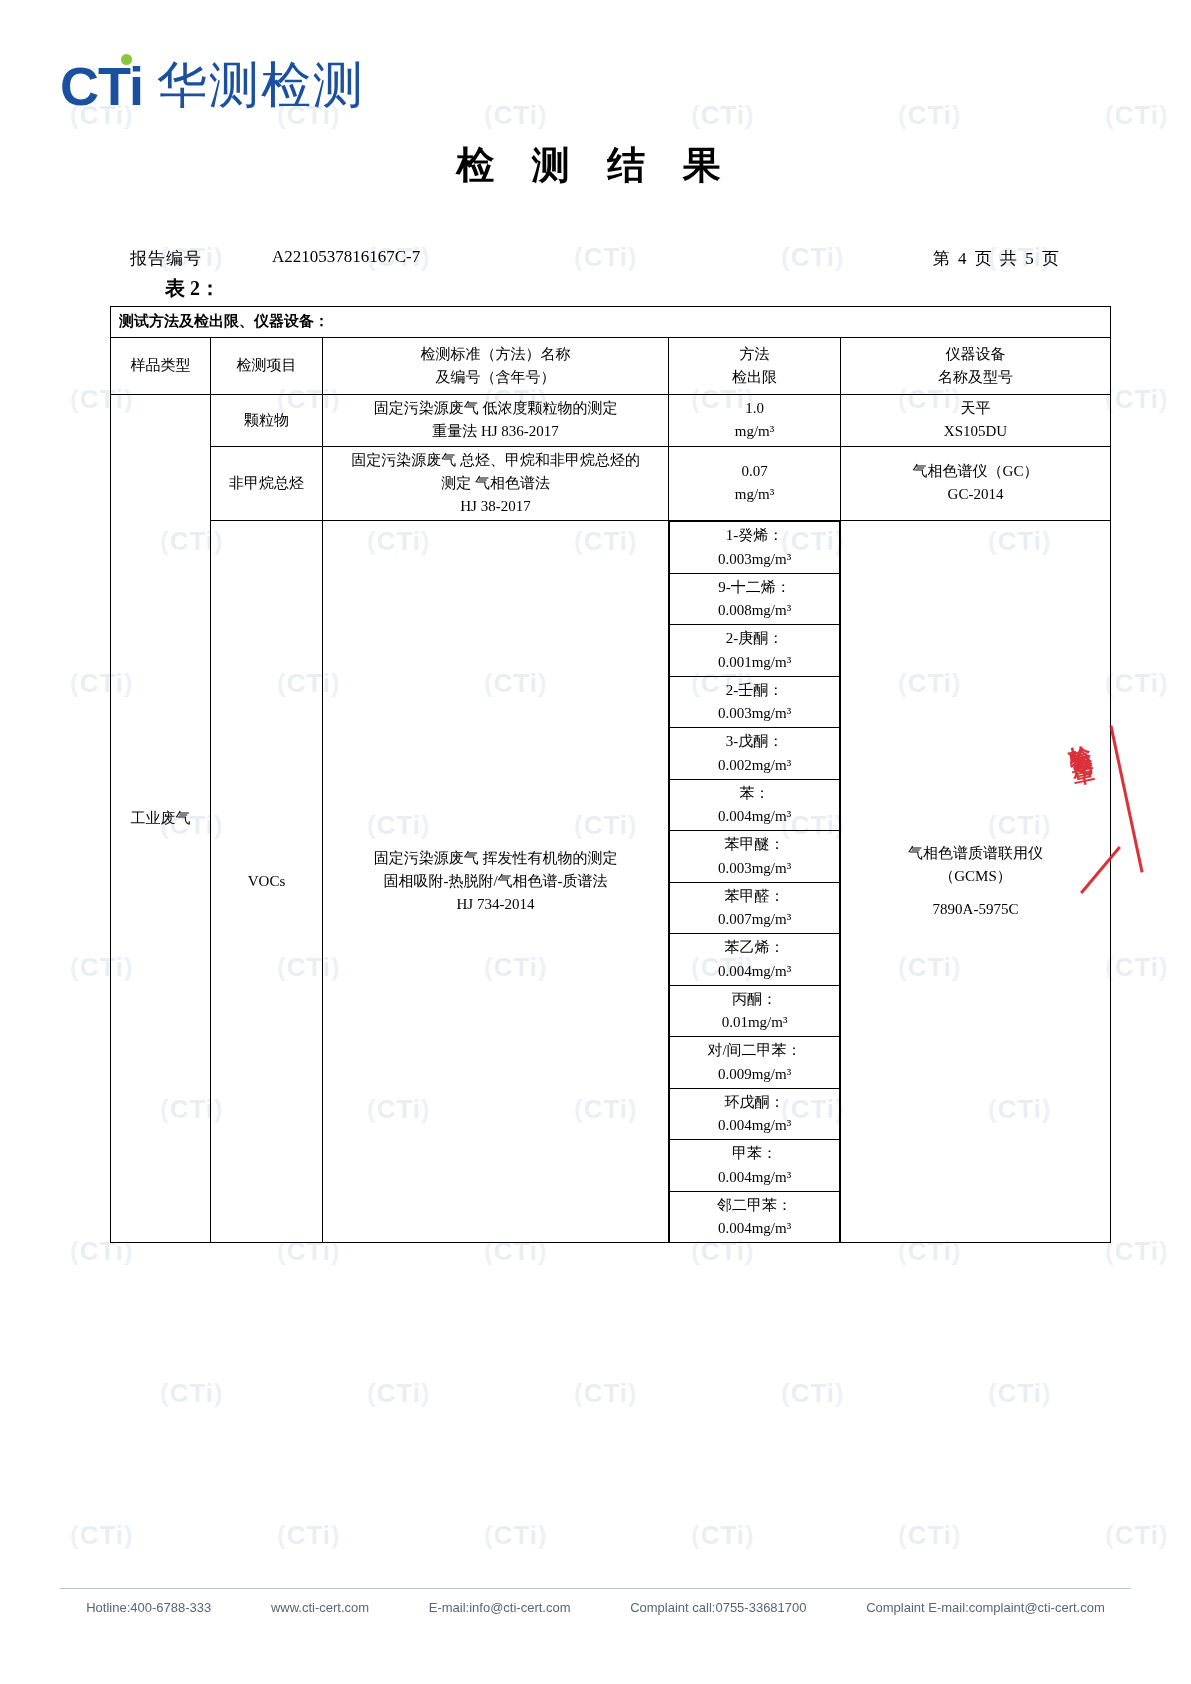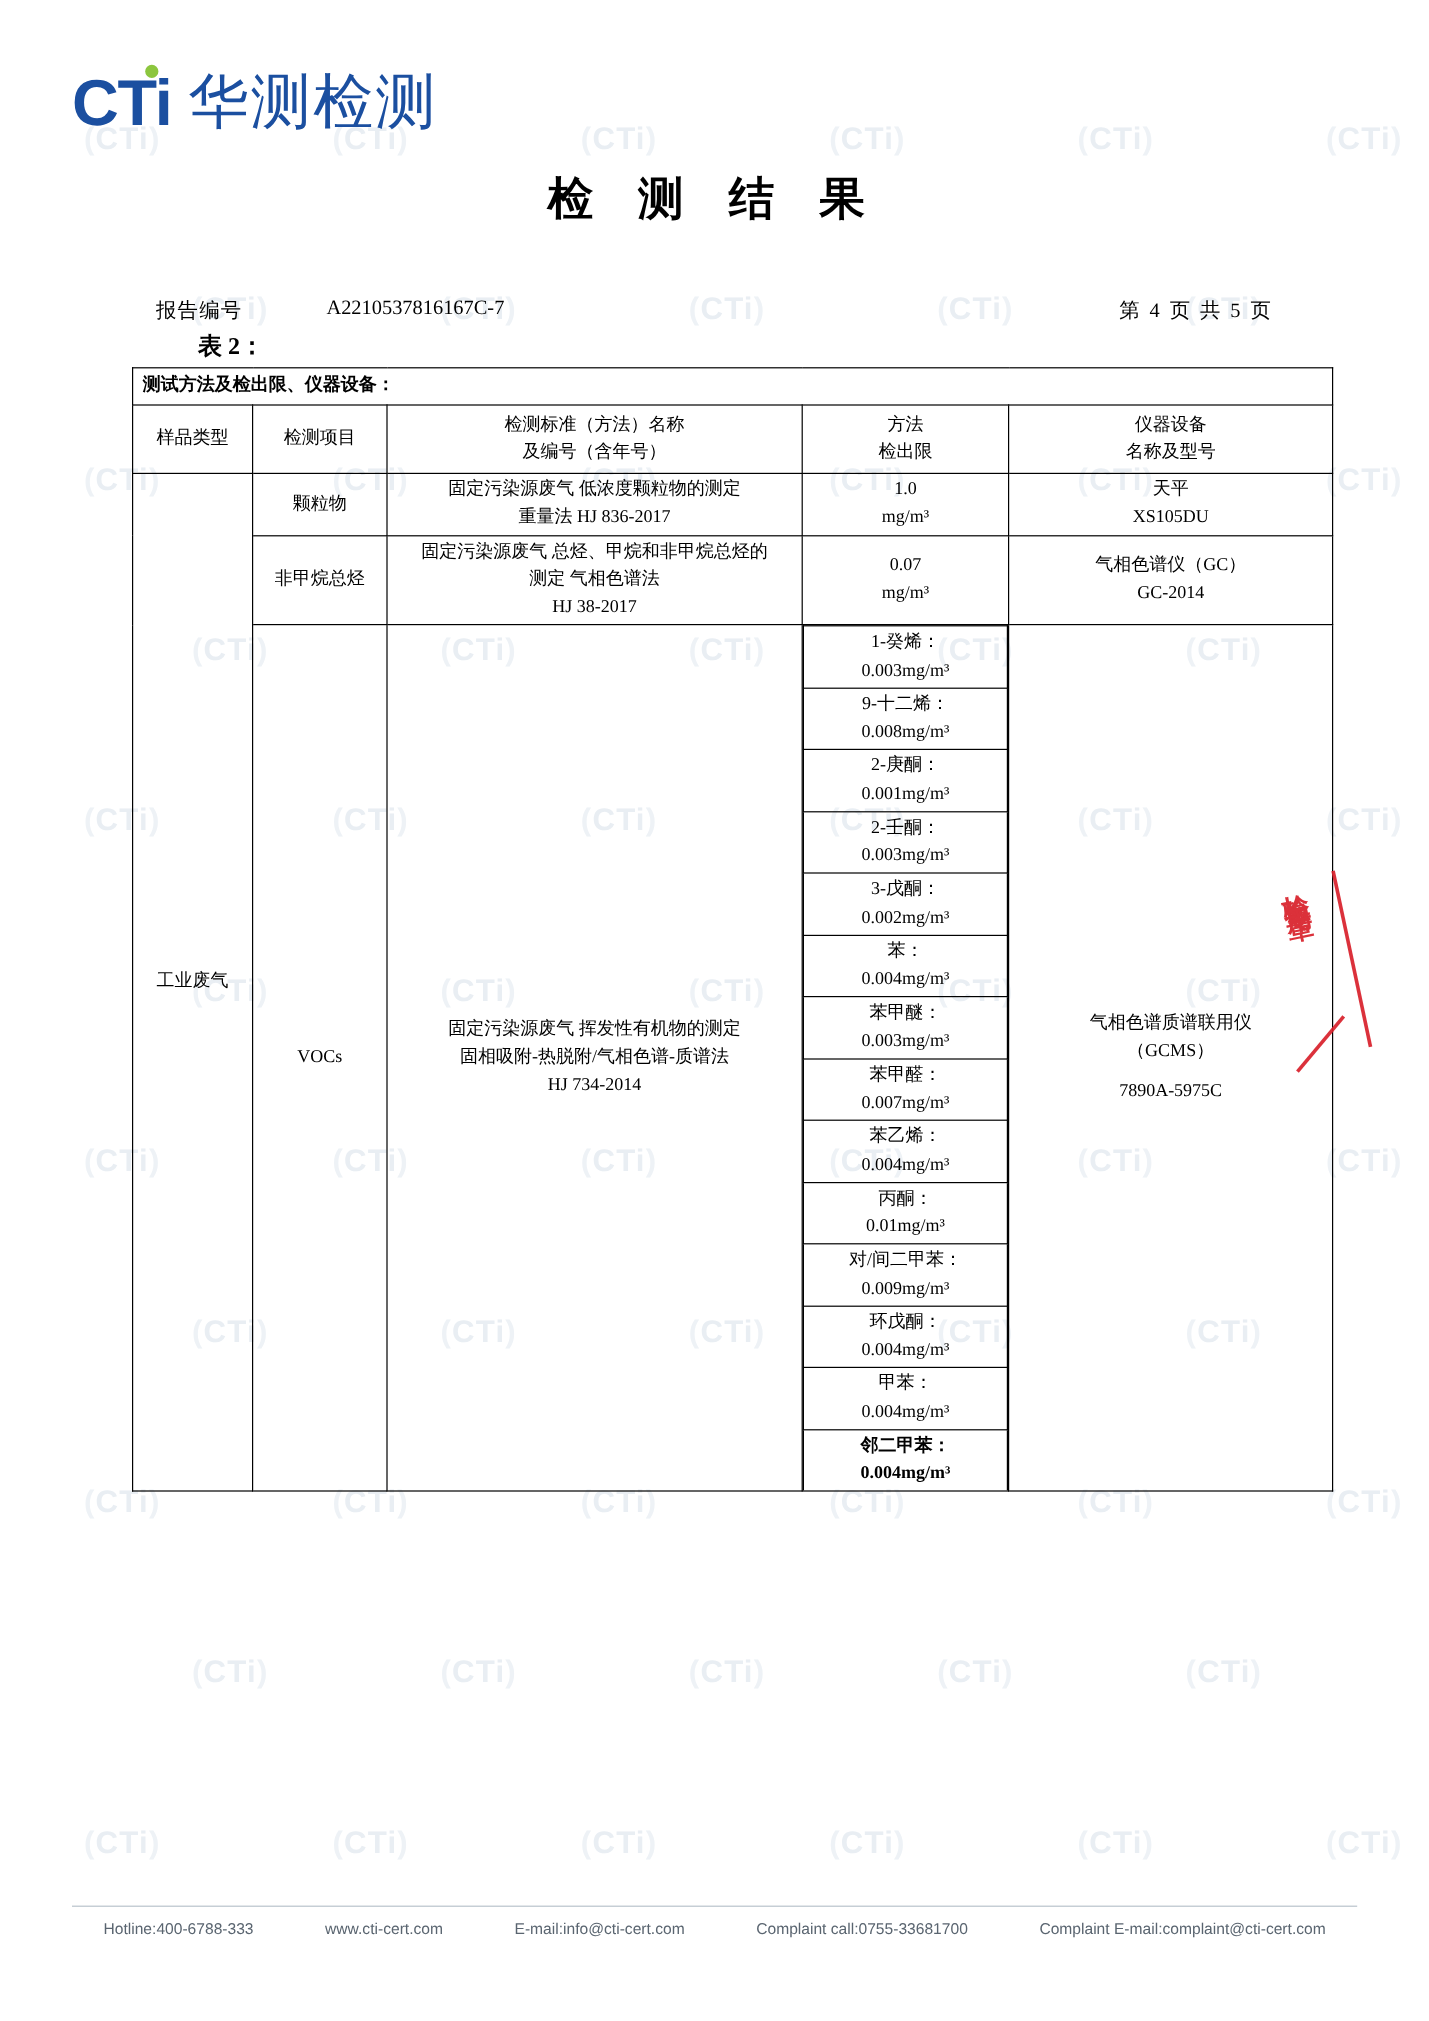--- a/index.html
+++ b/index.html
@@ -154,21 +154,21 @@
   }
   .sub-table td {
     border: 0;
     border-bottom: 1px solid #000;
     text-align: center;
     font-family: "Liberation Serif", serif;
     font-size: 15px;
     line-height: 1.5;
     padding: 3px 2px;
   }
-  .sub-table tr:last-child td { border-bottom: 0; font-weight: bold; }
+  .sub-table tr:last-child td { border-bottom: 0; }
 
   
   .stamp {
     position: absolute;
     right: 24px;
     top: 720px;
     width: 120px;
     height: 180px;
     z-index: 3;
     pointer-events: none;

